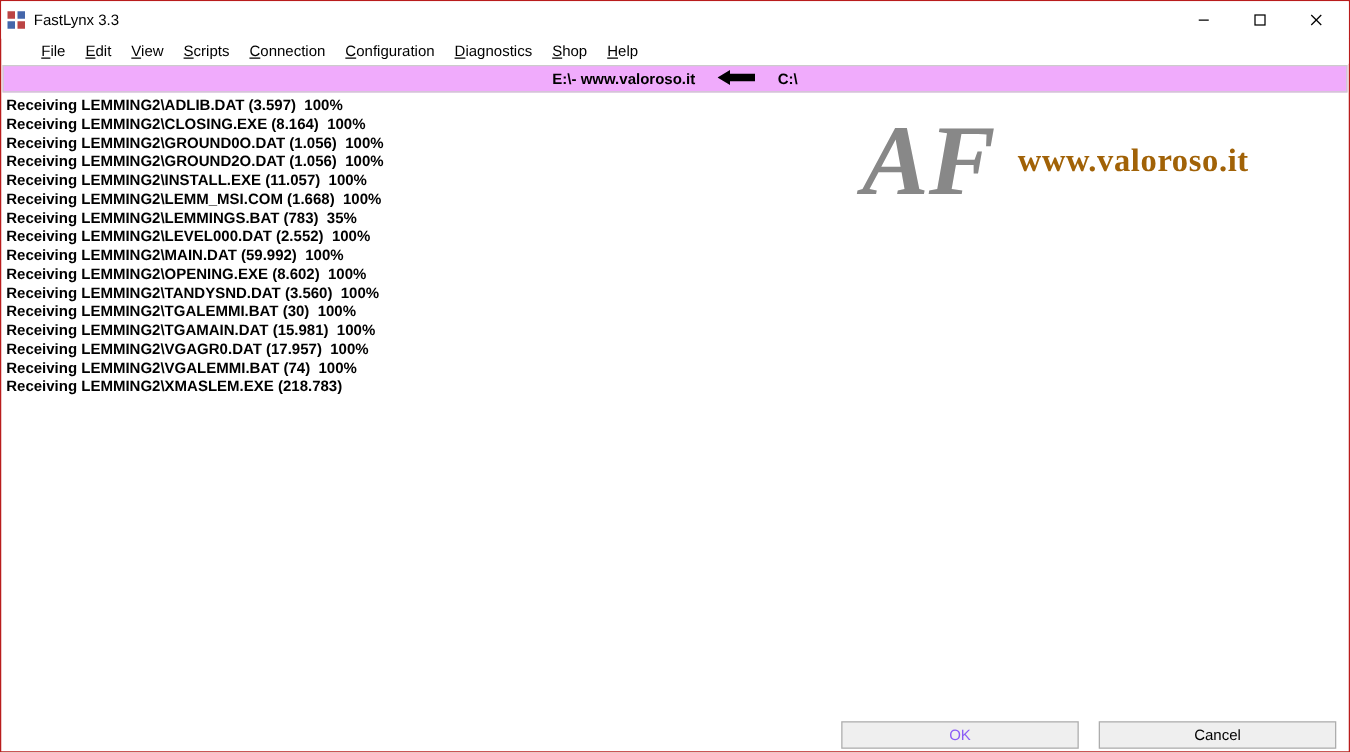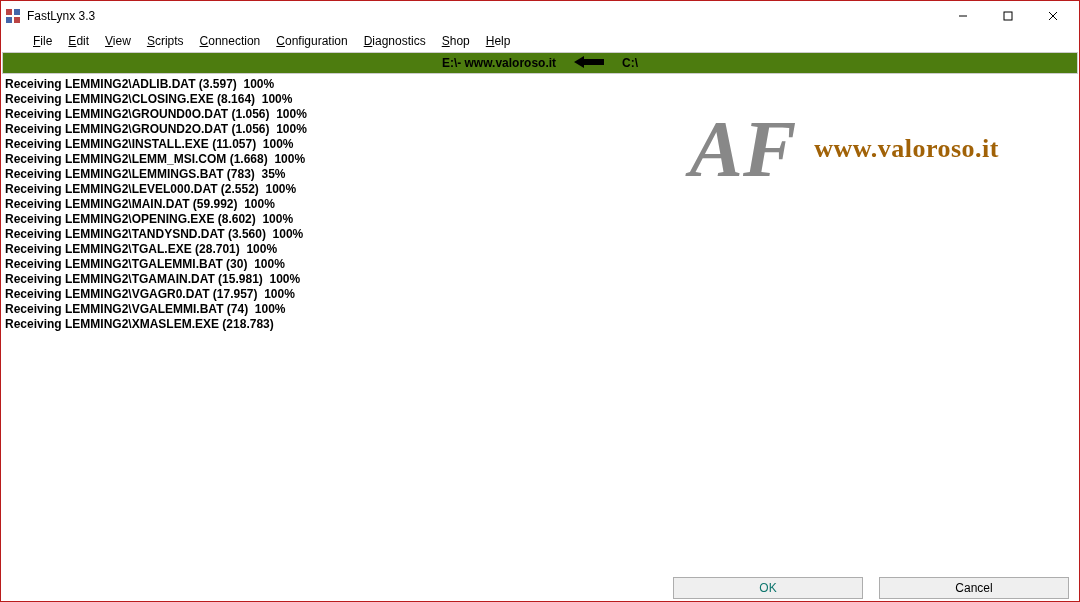--- a/index.html
+++ b/index.html
@@ -6,31 +6,31 @@
   html, body { width: 1080px; height: 602px; overflow: hidden; background: #fff; font-family: "Segoe UI", Tahoma, Arial, sans-serif; }
   .window { display: flex; flex-direction: column; width: 100%; height: 100%; border: 1px solid #b91c1c; background: #fff; }
   .titlebar { display: flex; align-items: center; height: 30px; padding: 0 4px; background: #fff; }
   .title-icon { width: 16px; height: 16px; margin-right: 6px; display: inline-block; }
   .title-text { font-size: 12px; color: #000; flex: 1; }
   .win-controls { display: flex; }
   .win-btn { width: 45px; height: 28px; display: flex; align-items: center; justify-content: center; font-size: 14px; cursor: default; }
   .menubar { display: flex; height: 20px; align-items: center; padding: 0 4px; background: #fff; font-size: 12px; margin-left: 20px; }
   .menu-item { padding: 2px 8px; cursor: default; }
   .menu-item .hotkey { text-decoration: underline; }
-  .pathbar { display: flex; align-items: center; justify-content: center; height: 22px; border: 1px solid #ccc; margin: 1px; background: #4d7c0f; font-size: 12px; font-weight: bold; position: relative; }
+  .pathbar { display: flex; align-items: center; justify-content: center; height: 22px; border: 1px solid #ccc; margin: 1px; background: #f0abfc; font-size: 12px; font-weight: bold; position: relative; }
   .pathseg { margin: 0 12px; }
   .arrow { display: inline-block; margin: 0 6px; }
   .content { flex: 1; overflow: hidden; padding: 2px 4px; font-size: 12px; font-weight: bold; line-height: 1.25; font-family: Arial, sans-serif; color: #000; position: relative; }
   .log-line { white-space: pre; }
-  .watermark { position: absolute; top: 42px; right: 80px; color: #999; pointer-events: none; display: flex; align-items: center; z-index: 1; }
+  .watermark { position: absolute; top: 22px; right: 80px; color: #999; pointer-events: none; display: flex; align-items: center; z-index: 1; }
   .wm-glyph { font-family: "Brush Script MT", cursive; font-size: 80px; font-style: italic; line-height: 0.8; margin-right: 18px; color: #888; }
   .wm-text { font-family: Georgia, "Times New Roman", serif; font-size: 26px; color: #a16207; letter-spacing: 0.5px; }
   .button-row { display: flex; justify-content: flex-end; padding: 4px 10px 2px 0; gap: 16px; }
   .dlg-btn { width: 190px; height: 22px; border: 1px solid #adadad; background: #efefef; font-size: 12px; cursor: default; }
-  .dlg-btn:disabled { color: #0f766e; }
+  .dlg-btn:disabled { color: #8b5cf6; }
   .statusbar { display: flex; height: 20px; border-top: 1px solid #ccc; font-size: 11px; align-items: stretch; }
   .status-cell { border: 1px solid #ddd; padding: 2px 6px; display: flex; align-items: center; }
   .status-help { flex: 1; border-left: none; border-right: none; }
   .status-com { width: 145px; }
   .status-build { width: 100px; }
   .status-grip { width: 16px; position: relative; border-left: none; border-right: none; border-bottom: none; }
   .status-grip svg { position: absolute; right: 2px; bottom: 1px; }
 </style>
 </head>
 <body>
@@ -98,21 +98,20 @@
       <div class="log-line">Receiving LEMMING2\CLOSING.EXE (8.164)  100%</div>
       <div class="log-line">Receiving LEMMING2\GROUND0O.DAT (1.056)  100%</div>
       <div class="log-line">Receiving LEMMING2\GROUND2O.DAT (1.056)  100%</div>
       <div class="log-line">Receiving LEMMING2\INSTALL.EXE (11.057)  100%</div>
       <div class="log-line">Receiving LEMMING2\LEMM_MSI.COM (1.668)  100%</div>
       <div class="log-line">Receiving LEMMING2\LEMMINGS.BAT (783)  35%</div>
       <div class="log-line">Receiving LEMMING2\LEVEL000.DAT (2.552)  100%</div>
       <div class="log-line">Receiving LEMMING2\MAIN.DAT (59.992)  100%</div>
       <div class="log-line">Receiving LEMMING2\OPENING.EXE (8.602)  100%</div>
       <div class="log-line">Receiving LEMMING2\TANDYSND.DAT (3.560)  100%</div>
-      <div class="log-line">Receiving LEMMING2\TGAL.EXE (28.701)  100%</div>
       <div class="log-line">Receiving LEMMING2\TGALEMMI.BAT (30)  100%</div>
       <div class="log-line">Receiving LEMMING2\TGAMAIN.DAT (15.981)  100%</div>
       <div class="log-line">Receiving LEMMING2\VGAGR0.DAT (17.957)  100%</div>
       <div class="log-line">Receiving LEMMING2\VGALEMMI.BAT (74)  100%</div>
       <div class="log-line">Receiving LEMMING2\XMASLEM.EXE (218.783)</div>
     </div>
 
   <div class="button-row">
     <button class="dlg-btn" disabled="">OK</button>
     <button class="dlg-btn">Cancel</button>

